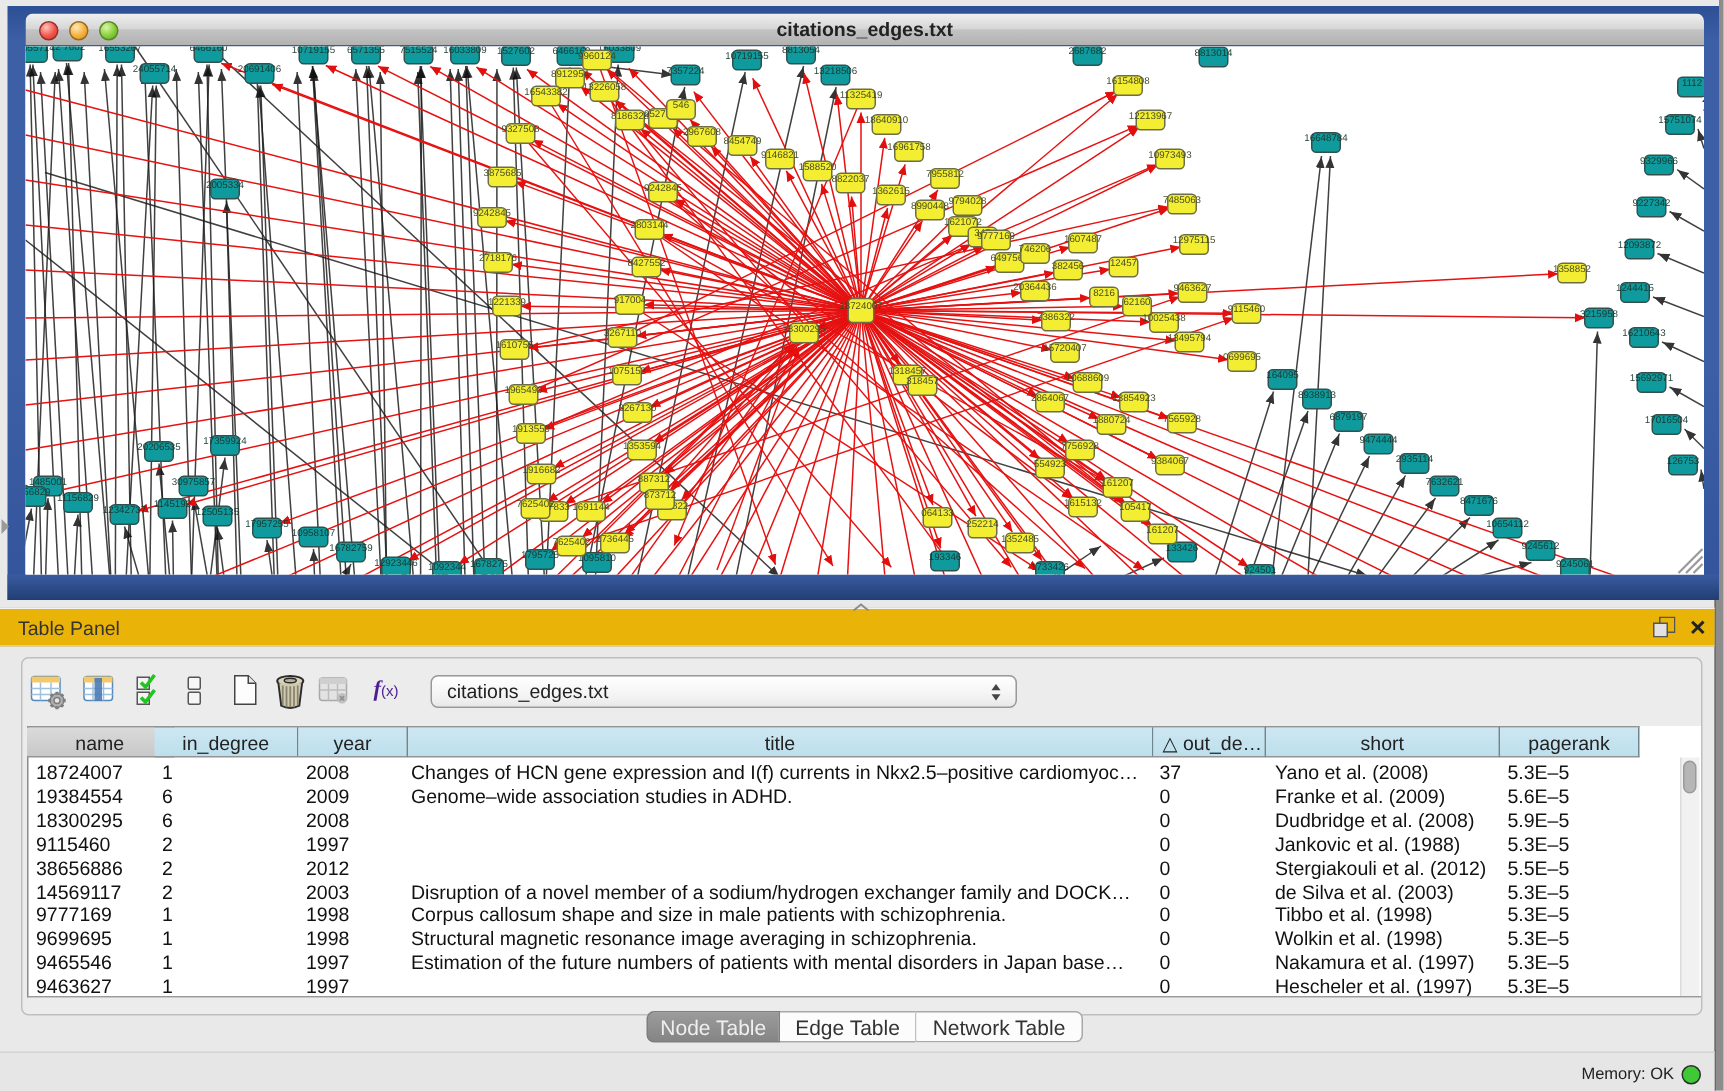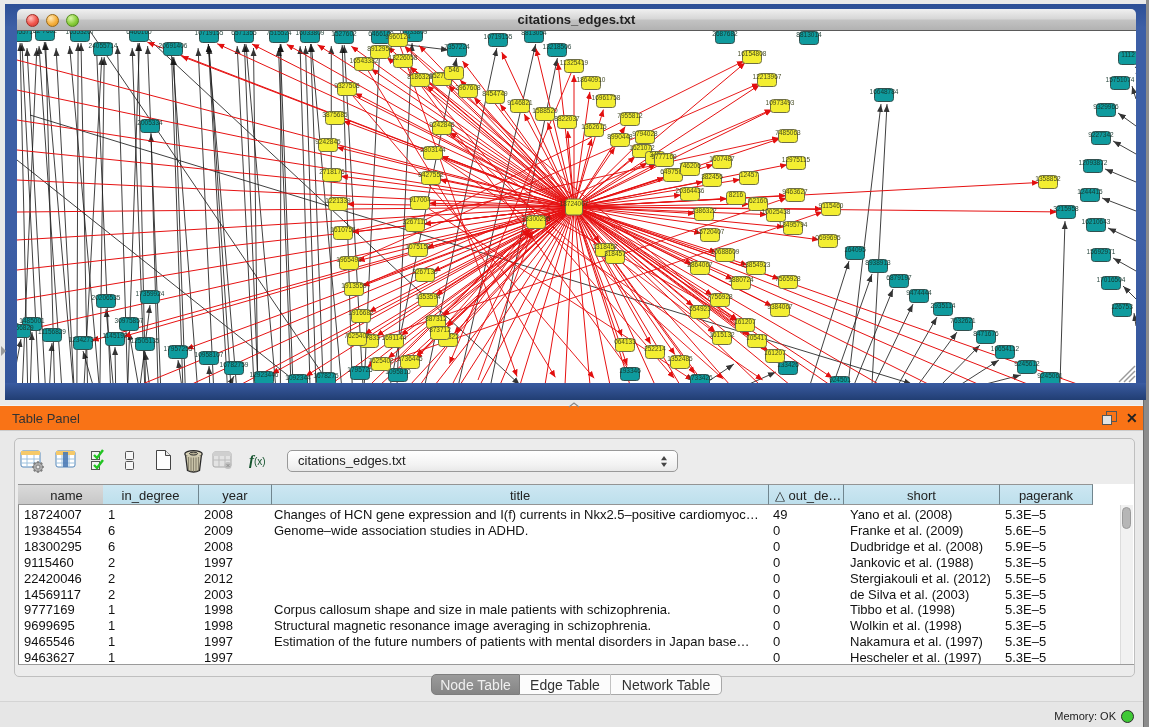--- a/index.html
+++ b/index.html
@@ -8,21 +8,21 @@
 #frame .botband {left:0;top:379px;width:1141px;height:17px;background:linear-gradient(180deg,#3a5ba1,#213e73)}
 #graystrip {left:1143px;top:0px;width:6px;height:727px;background:#8c8c8c;border-left:1px solid #6b6b6b}
 #win {left:17px;top:9px;width:1119px;height:374px}
 #titlebar {left:0;top:0;width:1119px;height:22px;border-radius:5px 5px 0 0;
  background:linear-gradient(180deg,#f0f0f0 0%,#d6d6d6 48%,#c3c3c3 52%,#b2b2b2 100%);
  border-bottom:1px solid #5a5a5a}
 #titlebar .t {width:100%;text-align:center;font-size:13px;font-weight:bold;color:#222;line-height:22px}
 .tl {top:5px;width:13px;height:13px;border-radius:50%}
 #canvas {left:0;top:22px;width:1119px;height:352px;background:#fff;overflow:hidden}
 
-#tpbar {left:0;top:405px;width:1143px;height:26px;background:#f97316;border-top:1px solid #f2f2f2;border-bottom:1px solid #cccccc}
+#tpbar {left:0;top:405px;width:1143px;height:26px;background:#eab308;border-top:1px solid #f2f2f2;border-bottom:1px solid #cccccc}
 #tpbar .lbl {left:12px;top:5px;font-size:13px;color:#333}
 #tpclose {left:1126px;top:4px;font-size:14px;font-weight:bold;color:#222}
 #panel {left:14px;top:438px;width:1121px;height:239px;background:#ececec;border:1px solid #bfbfbf;border-radius:5px}
 #dropdown {left:287px;top:450px;width:391px;height:22px;background:linear-gradient(180deg,#ffffff,#f2f2f2 70%,#e8e8e8);border:1px solid #999;border-radius:5px;font-size:13px;color:#222;line-height:20px;padding-left:10px}
 .hdrcell {top:484px;height:21px;font-size:13px;color:#222;text-align:center;line-height:21px;
  background:linear-gradient(180deg,#cde7f2,#bddfec);border-top:1px solid #949494;border-bottom:1px solid #949494;border-right:1px solid #70858e}
 #tablewhite {left:18px;top:484px;width:1116px;height:181px;background:#fff;border-left:1px solid #8a8a8a}
 .row {position:absolute;left:0;width:1134px;height:16px;font-size:13px;color:#111}
 .row span {position:absolute;top:0;white-space:nowrap}
 #sb {left:1120px;top:505px;width:13px;height:159px;background:#f1f1f1;border-left:1px solid #dcdcdc}
@@ -685,42 +685,42 @@
  <path d="M5.5 8v13 M8 8.5v14 M10.5 8.5v14 M13 8.5v14 M15.5 8v13" stroke="#8a8570" stroke-width="1.2"></path>
  <ellipse cx="10.5" cy="4.6" rx="4" ry="1.5" fill="#b5af94" stroke="#2a2a2a"></ellipse>
 </svg>
 <svg class="abs icon" style="left:212px" width="24" height="24">
  <rect x="1" y="3" width="18" height="15" rx="2" fill="#e3e3e3" stroke="#a8a8a8"></rect>
  <rect x="1" y="3" width="18" height="4" fill="#cfcfcf"></rect>
  <path d="M1 11h18M7 7v11M13 7v11" stroke="#bdbdbd" fill="none"></path>
  <circle cx="16" cy="16.5" r="3.5" fill="#bdbdbd" opacity="0.9"></circle>
  <path d="M14.6 15.1 l2.8 2.8 M17.4 15.1 l-2.8 2.8" stroke="#8e8e8e"></path>
 </svg>
-<div class="abs" style="left:249px;top:451px;font-size:15px;color:#14532d"><i style="font-family:'Liberation Serif',serif;font-weight:bold">f</i><span style="font-size:10px">(x)</span></div>
+<div class="abs" style="left:249px;top:451px;font-size:15px;color:#4c1d95"><i style="font-family:'Liberation Serif',serif;font-weight:bold">f</i><span style="font-size:10px">(x)</span></div>
 <div id="dropdown" class="abs">citations_edges.txt
  <svg class="abs" style="right:9px;top:5px" width="8" height="12">
       <path d="M4 0 L7 4.2 L1 4.2 z" fill="#444"></path>
       <path d="M4 11 L7 6.8 L1 6.8 z" fill="#444"></path>
     </svg>
 </div>
 
 <div id="tablewhite" class="abs"></div>
 <div class="hdrcell abs" style="left:18px;width:98px;background:linear-gradient(180deg,#dadada,#c8c8c8);border-right:1px solid #a0a0a0">name</div>
 <div class="hdrcell abs" style="left:103px;width:96px">in_degree</div>
 <div class="hdrcell abs" style="left:199px;width:73px">year</div>
 <div class="hdrcell abs" style="left:272px;width:497px">title</div>
 <div class="hdrcell abs" style="left:769px;width:75px;text-align:left;padding-left:6px">△ out_de…</div>
 <div class="hdrcell abs" style="left:844px;width:156px">short</div>
 <div class="hdrcell abs" style="left:1000px;width:93px">pagerank</div>
 <div class="row" style="top:507.0px">
 <span style="left:24px">18724007</span>
     <span style="left:108px">1</span>
 <span style="left:204px">2008</span>
     <span style="left:274px">Changes of HCN gene expression and I(f) currents in Nkx2.5–positive cardiomyoc…</span>
-<span style="left:773px">49</span>
+<span style="left:773px">37</span>
     <span style="left:850px">Yano et al. (2008)</span>
 <span style="left:1005px">5.3E–5</span>
   </div>
 <div class="row" style="top:522.9px">
 <span style="left:24px">19384554</span>
     <span style="left:108px">6</span>
 <span style="left:204px">2009</span>
     <span style="left:274px">Genome–wide association studies in ADHD.</span>
 <span style="left:773px">0</span>
     <span style="left:850px">Franke et al. (2009)</span>
@@ -736,31 +736,32 @@
   </div>
 <div class="row" style="top:554.7px">
 <span style="left:24px">9115460</span>
     <span style="left:108px">2</span>
 <span style="left:204px">1997</span>
 <span style="left:773px">0</span>
     <span style="left:850px">Jankovic et al. (1988)</span>
 <span style="left:1005px">5.3E–5</span>
   </div>
 <div class="row" style="top:570.6px">
-<span style="left:24px">22420046</span>
+<span style="left:24px">38656886</span>
     <span style="left:108px">2</span>
 <span style="left:204px">2012</span>
 <span style="left:773px">0</span>
     <span style="left:850px">Stergiakouli et al. (2012)</span>
 <span style="left:1005px">5.5E–5</span>
   </div>
 <div class="row" style="top:586.5px">
 <span style="left:24px">14569117</span>
     <span style="left:108px">2</span>
 <span style="left:204px">2003</span>
+    <span style="left:274px">Disruption of a novel member of a sodium/hydrogen exchanger family and DOCK…</span>
 <span style="left:773px">0</span>
     <span style="left:850px">de Silva et al. (2003)</span>
 <span style="left:1005px">5.3E–5</span>
   </div>
 <div class="row" style="top:602.4px">
 <span style="left:24px">9777169</span>
     <span style="left:108px">1</span>
 <span style="left:204px">1998</span>
     <span style="left:274px">Corpus callosum shape and size in male patients with schizophrenia.</span>
 <span style="left:773px">0</span>

